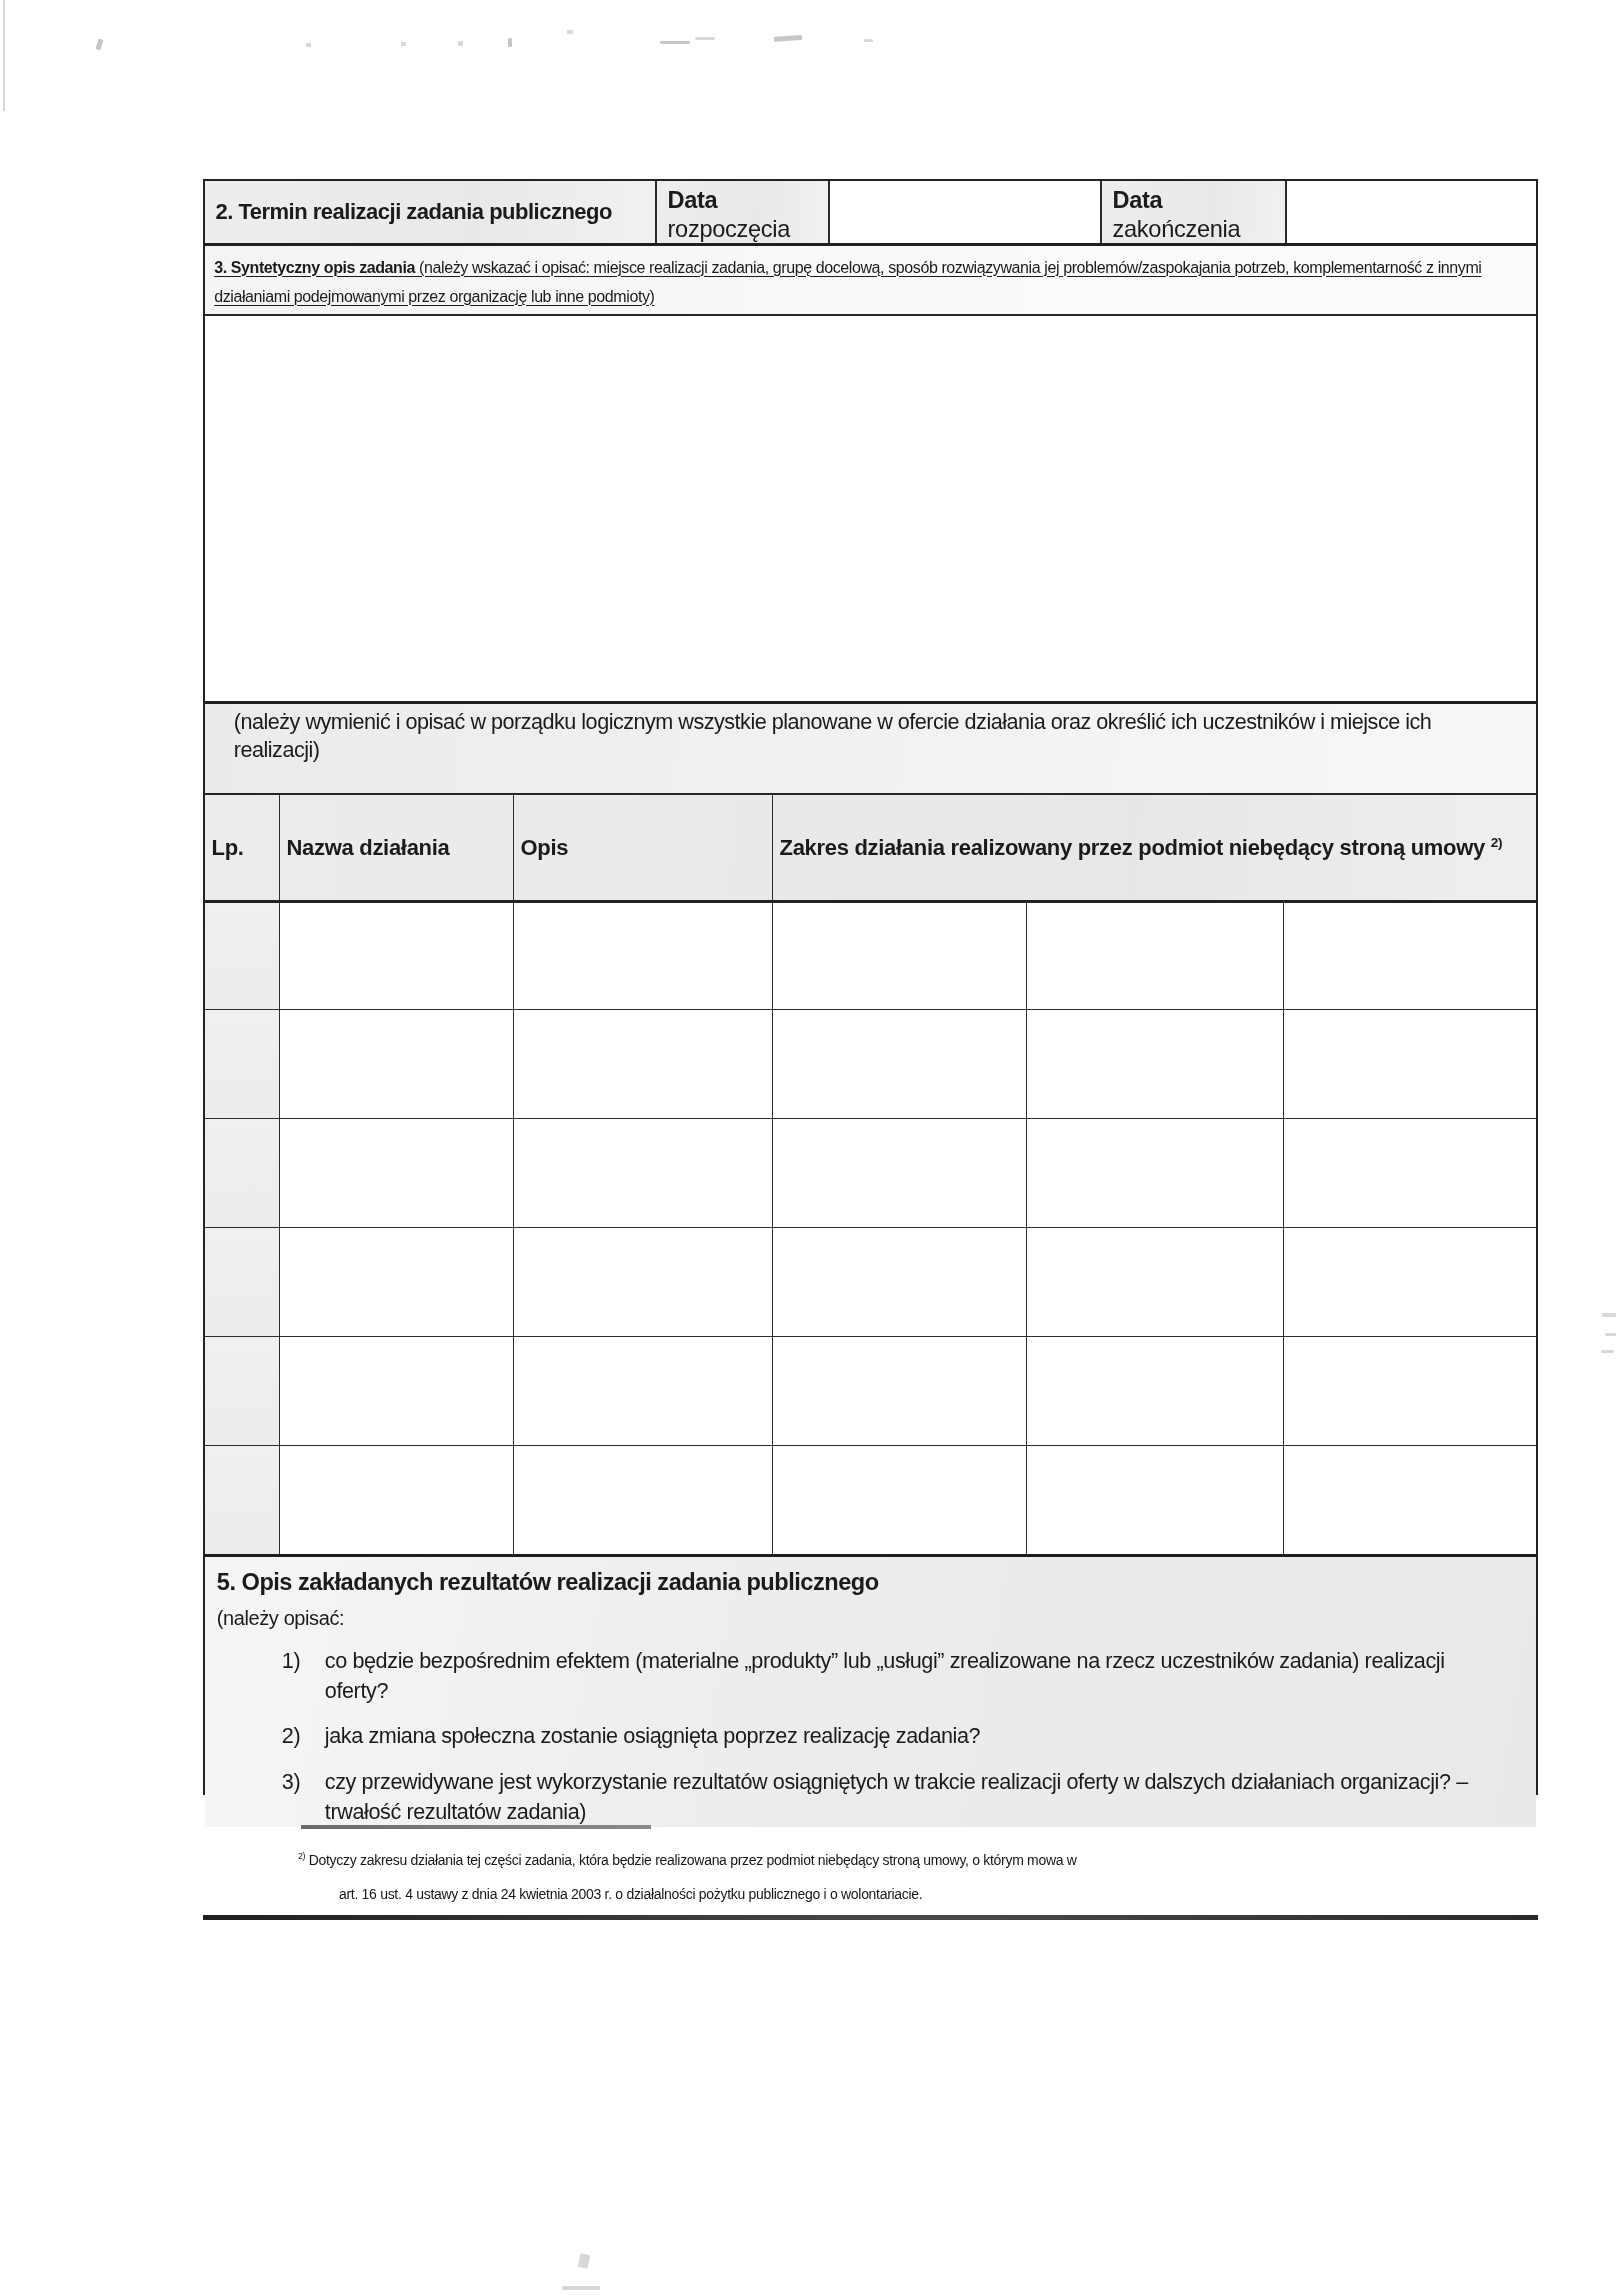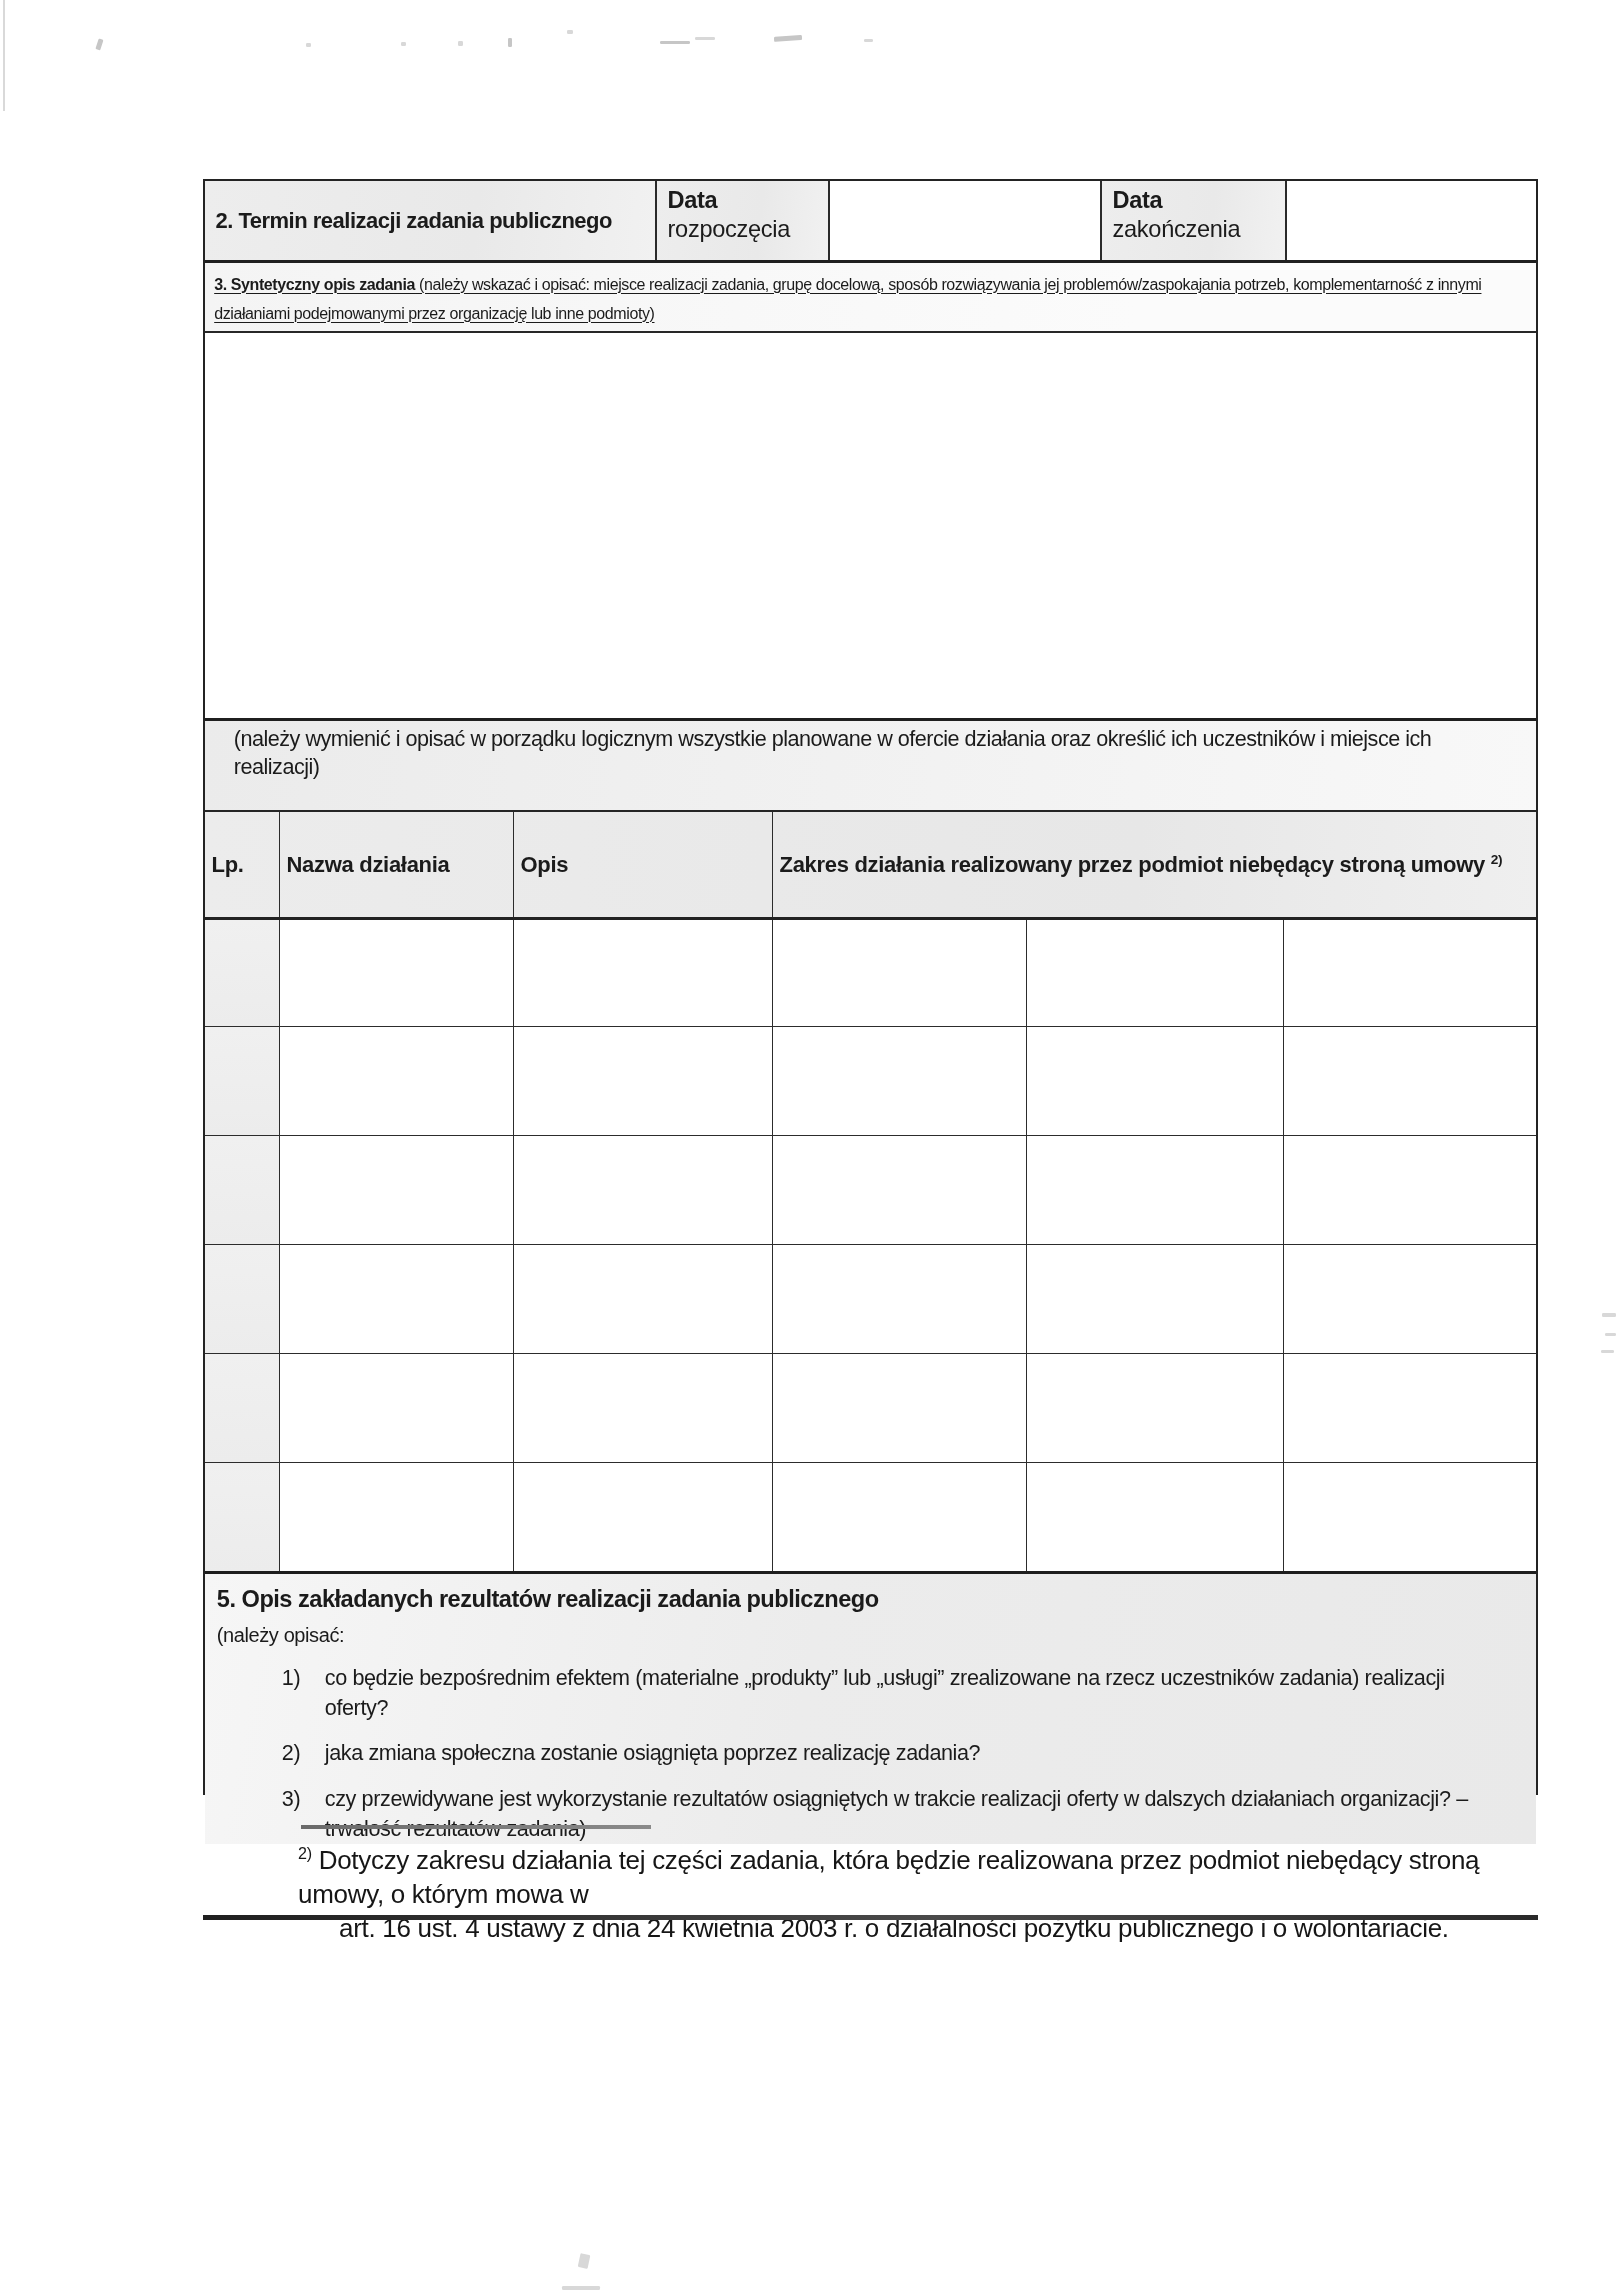--- a/index.html
+++ b/index.html
@@ -19,21 +19,21 @@
   
   .frame{
     position:absolute;left:203px;top:179px;width:1335px;height:1616px;
     box-sizing:border-box;border:2.6px solid #232323;
     display:flex;flex-direction:column;
     background:#ffffff;
   }
   .frame *{box-sizing:border-box;}
 
   
-  .row-termin{display:flex;height:79px;flex:0 0 auto;}
+  .row-termin{display:flex;height:62px;flex:0 0 auto;}
   .row-termin > div{border-right:2px solid #2a2a2a;}
   .row-termin > div:last-child{border-right:none;}
   .cell-shade{background:linear-gradient(95deg,#ededed 0%,#e9e9e9 60%,#f1f1f1 100%);}
   .termin-label{
     width:452px;display:flex;align-items:center;padding-left:10.5px;
     font-weight:bold;font-size:22px;letter-spacing:-0.5px;
   }
   .date-label{width:173px;padding:5.2px 0 0 10.5px;font-size:23.6px;line-height:29px;letter-spacing:-0.3px;}
   .date-label-end{width:185px;}
   .date-input{width:272px;background:#ffffff;}
@@ -96,21 +96,21 @@
   .sec5-intro{margin-top:10px;font-size:20px;}
   .sec5-item{display:flex;margin-top:15.7px;line-height:30px;}
   .sec5-item .num{flex:0 0 auto;width:43px;margin-left:65px;}
   .sec5-item .txt{flex:1;max-width:1178px;}
 
   
   .fn-sep{position:absolute;left:301px;top:1825px;width:350px;height:3.9px;
     background:linear-gradient(90deg,#6a6a6a,#8a8a8a);}
   .footnote{
     position:absolute;left:298px;top:1843px;width:1244px;
-    font-size:26px;line-height:34px;letter-spacing:-0.3px;color:#161616;
+    font-size:14px;line-height:34px;letter-spacing:-0.3px;color:#161616;
   }
   .footnote .fn2{display:inline-block;margin-left:41px;}
   .bottom-rule{position:absolute;left:203px;top:1915px;width:1335px;height:4.6px;
     background:linear-gradient(90deg,#1f1f1f,#4a4a4a 55%,#2a2a2a);}
 
   
   .spk{position:absolute;background:#c6c6c6;border-radius:1.3px;}
   .spk.lt{background:#d8d8d8;}
   .edge-line{position:absolute;left:2.6px;top:0;width:2.6px;height:111px;background:#d9d9d9;}
 </style>

